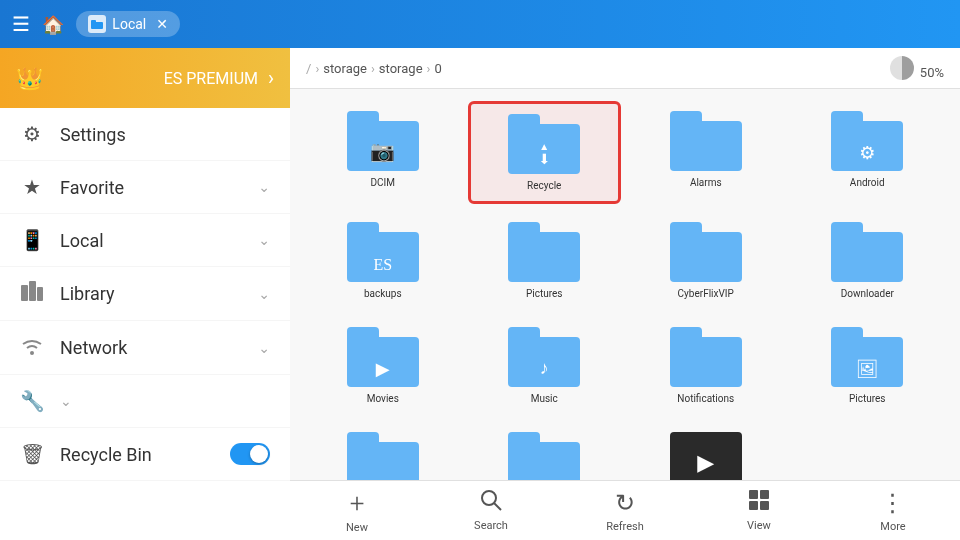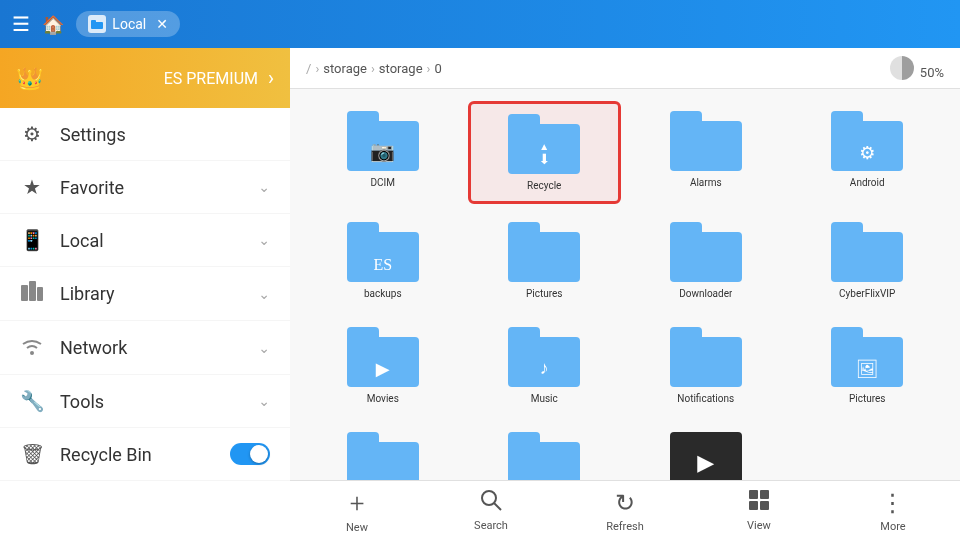--- a/index.html
+++ b/index.html
@@ -331,21 +331,20 @@
           <path d="M6 13 Q11 9 16 13" stroke="#888" stroke-width="2" fill="none"></path>
           <path d="M2 9 Q11 3 20 9" stroke="#888" stroke-width="2" fill="none"></path>
         </svg>
       </span>
       <span class="sidebar-item-label">Network</span>
       <span class="sidebar-item-chevron">⌄</span>
     </div>
 
     <div class="sidebar-item">
       <span class="sidebar-item-icon">🔧</span>
-      <span class="sidebar-item-label">Tools</span>
       <span class="sidebar-item-chevron">⌄</span>
     </div>
 
     <div class="sidebar-item">
       <span class="sidebar-item-icon">🗑</span>
       <span class="sidebar-item-label">Recycle Bin</span>
       <div class="sidebar-toggle">
         <div class="sidebar-toggle-circle"></div>
       </div>
     </div>
@@ -423,29 +422,29 @@
           <div class="folder-body"></div>
         </div>
         <span class="file-name">Pictures</span>
       </div>
 
       <div class="file-item">
         <div class="folder-icon">
           <div class="folder-tab"></div>
           <div class="folder-body"></div>
         </div>
+        <span class="file-name">CyberFlixVIP</span>
+      </div>
+
+      <div class="file-item">
+        <div class="folder-icon">
+          <div class="folder-tab"></div>
+          <div class="folder-body"></div>
+        </div>
         <span class="file-name">Downloader</span>
-      </div>
-
-      <div class="file-item">
-        <div class="folder-icon">
-          <div class="folder-tab"></div>
-          <div class="folder-body"></div>
-        </div>
-        <span class="file-name">CyberFlixVIP</span>
       </div>
 
       <div class="file-item">
         <div class="folder-icon">
           <div class="folder-tab"></div>
           <div class="folder-body" style="background:#64b5f6;"></div>
           <span class="folder-overlay-icon" style="font-size:18px">▶</span>
         </div>
         <span class="file-name">Movies</span>
       </div>

